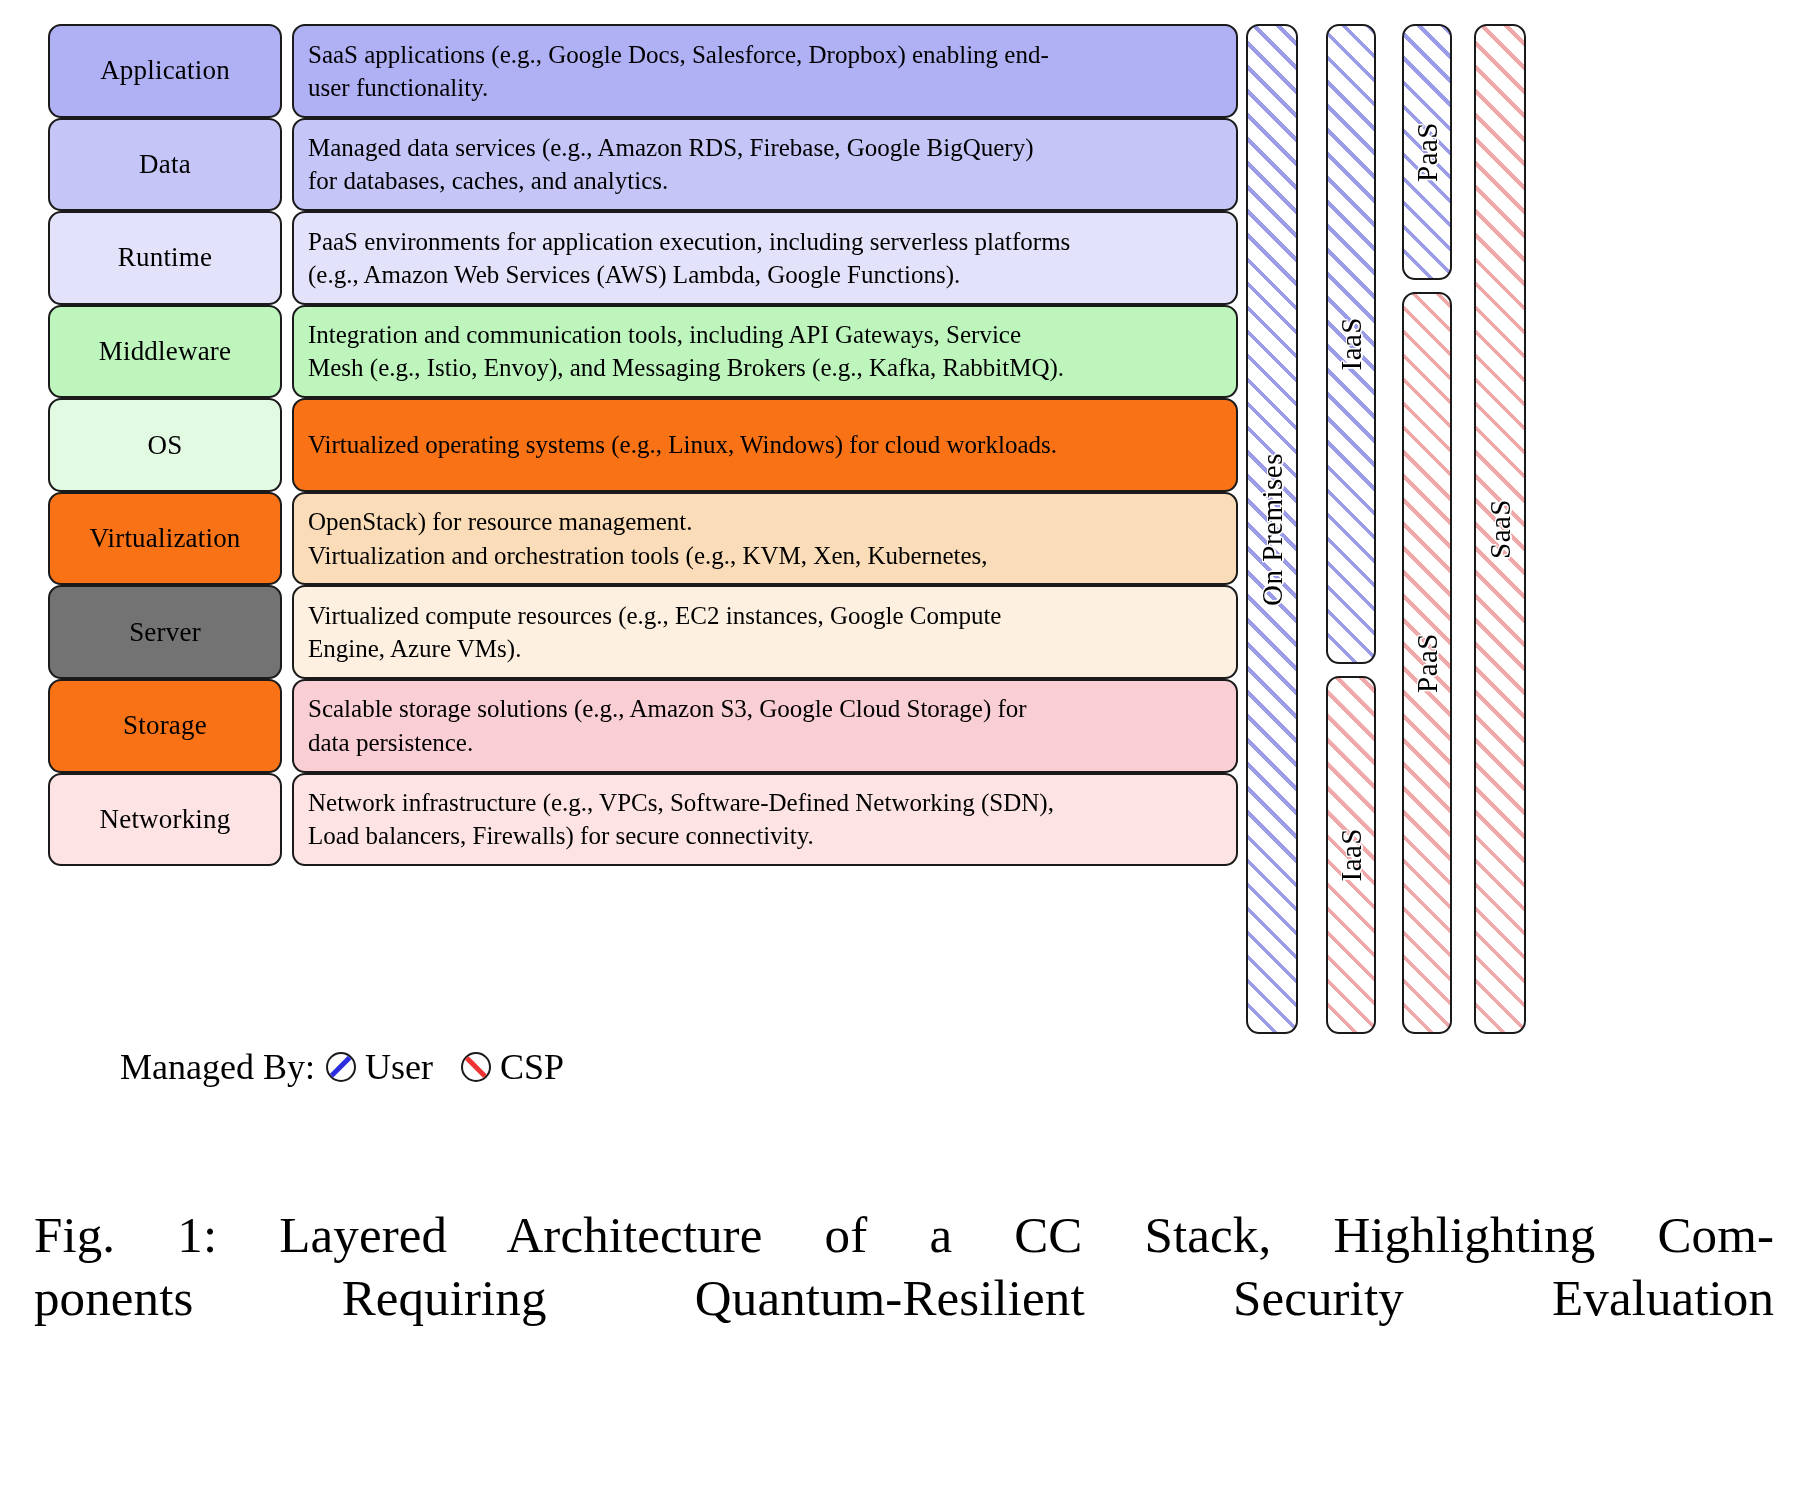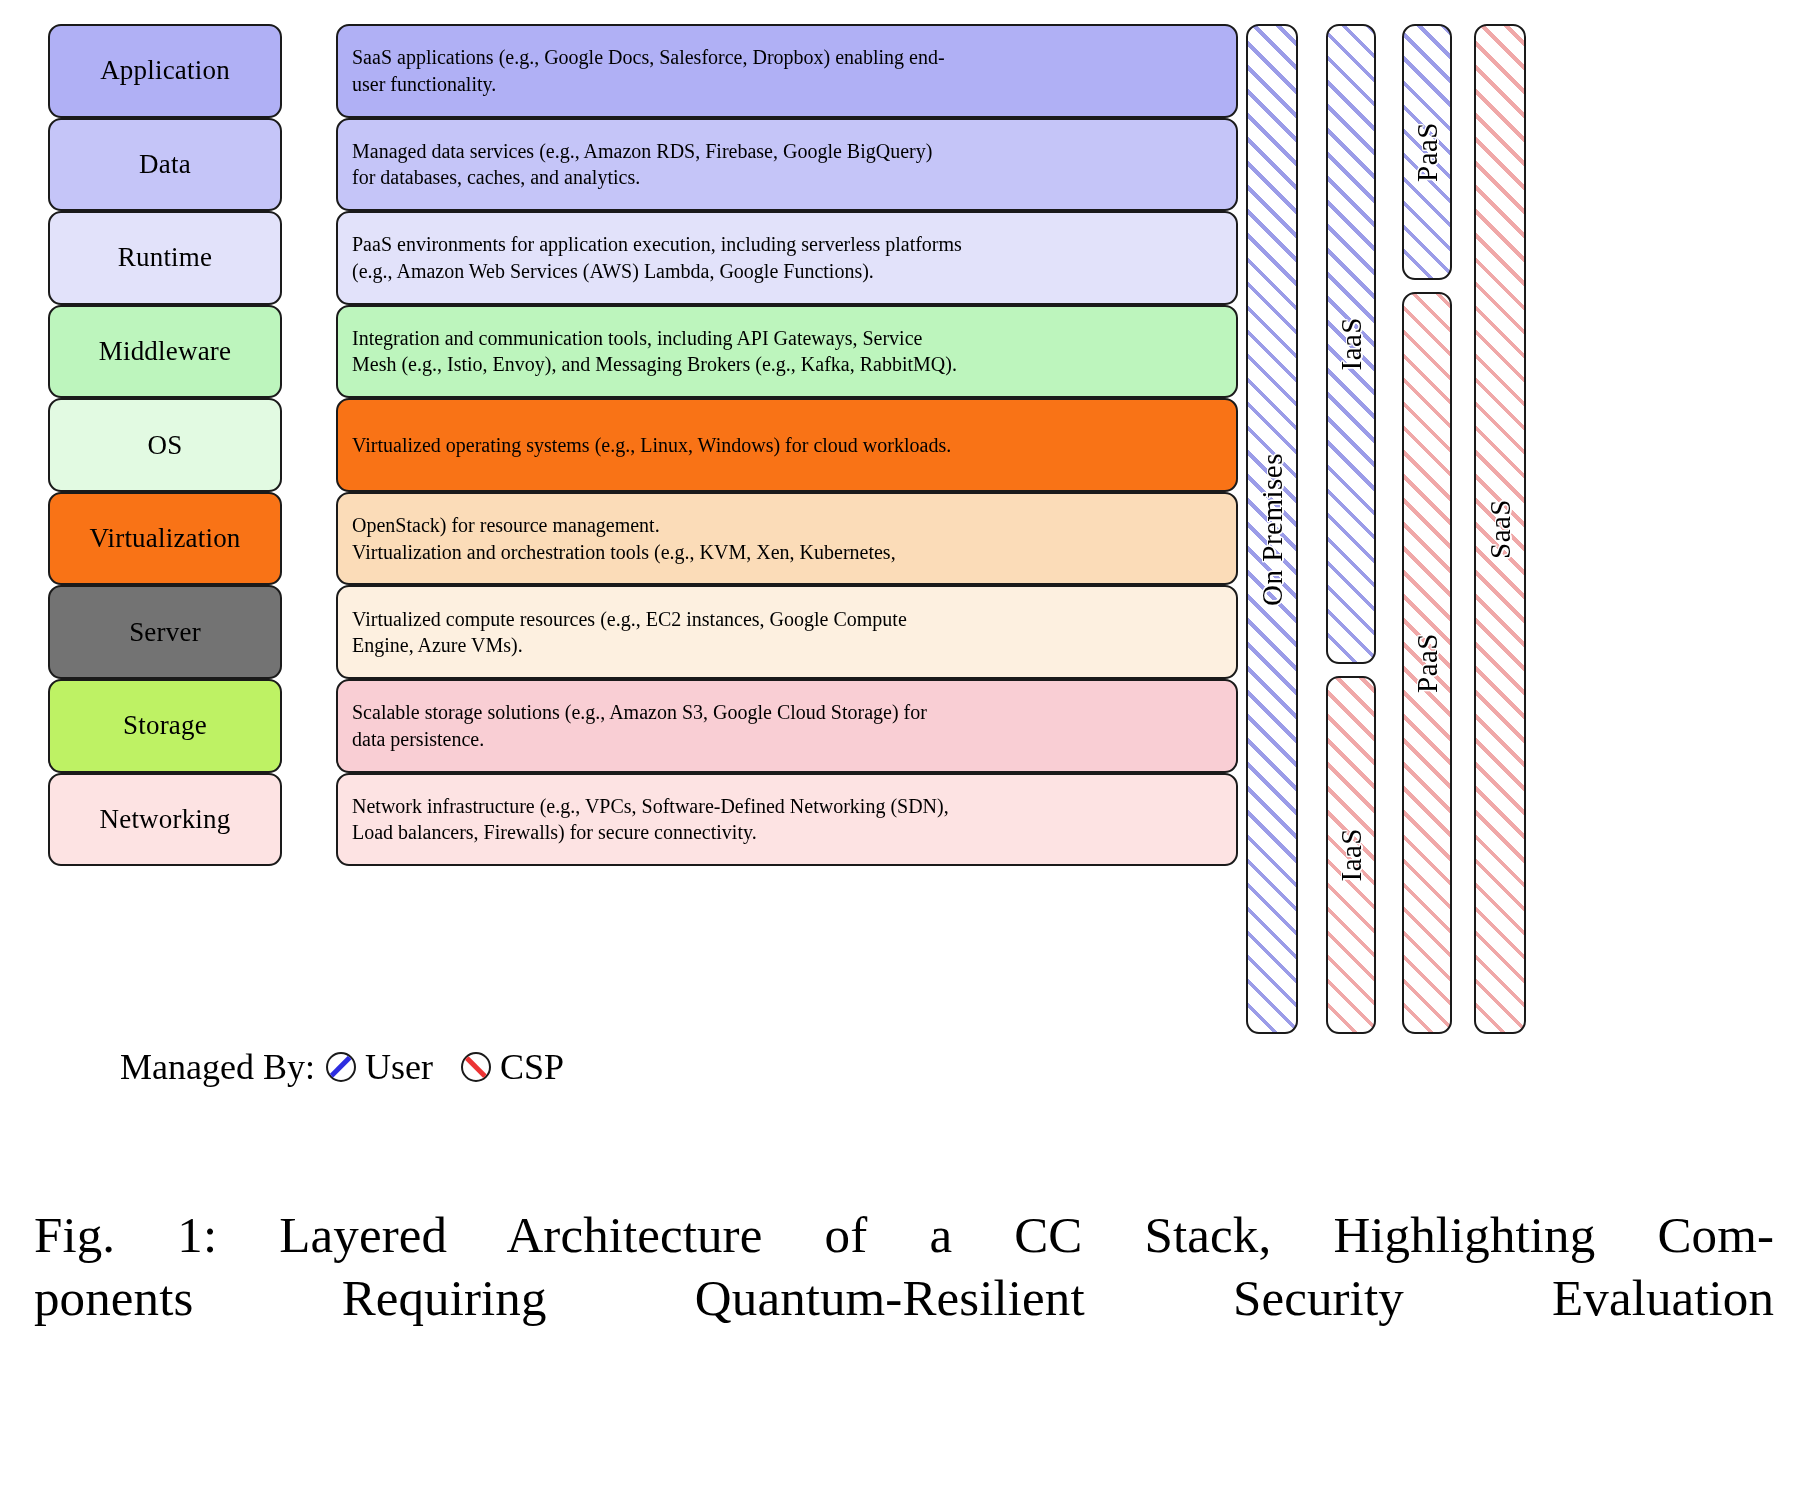--- a/index.html
+++ b/index.html
@@ -56,24 +56,23 @@
     box-sizing: border-box;
   }
 
   .layer-desc {
     flex: 1 1 auto;
     border: 2.5px solid #1a1a1a;
     border-radius: 13px;
     display: flex;
     align-items: center;
     padding: 0 14px;
-    font-size: 20px;
+    font-size: 25px;
     line-height: 1.33;
     box-sizing: border-box;
-    margin-left: 44px;
   }
   .layer-desc span { display: block; }
 
   
   #bars {
     position: absolute;
     left: 1246px;
     top: 24px;
     width: 540px;
     height: 1010px;
@@ -248,21 +247,21 @@
       <div class="layer-name" style="background:#737373">Server</div>
       <div class="layer-desc" style="background:#fdf0e0">
         <div>
           <span>Virtualized compute resources (e.g., EC2 instances, Google Compute</span>
           <span>Engine, Azure VMs).</span>
         </div>
       </div>
     </div>
 
     <div class="layer-row">
-      <div class="layer-name" style="background:#bef264">Storage</div>
+      <div class="layer-name" style="background:#f97316">Storage</div>
       <div class="layer-desc" style="background:#f9ced4">
         <div>
           <span>Scalable storage solutions (e.g., Amazon S3, Google Cloud Storage) for</span>
           <span>data persistence.</span>
         </div>
       </div>
     </div>
 
     <div class="layer-row">
       <div class="layer-name" style="background:#fde3e3">Networking</div>

